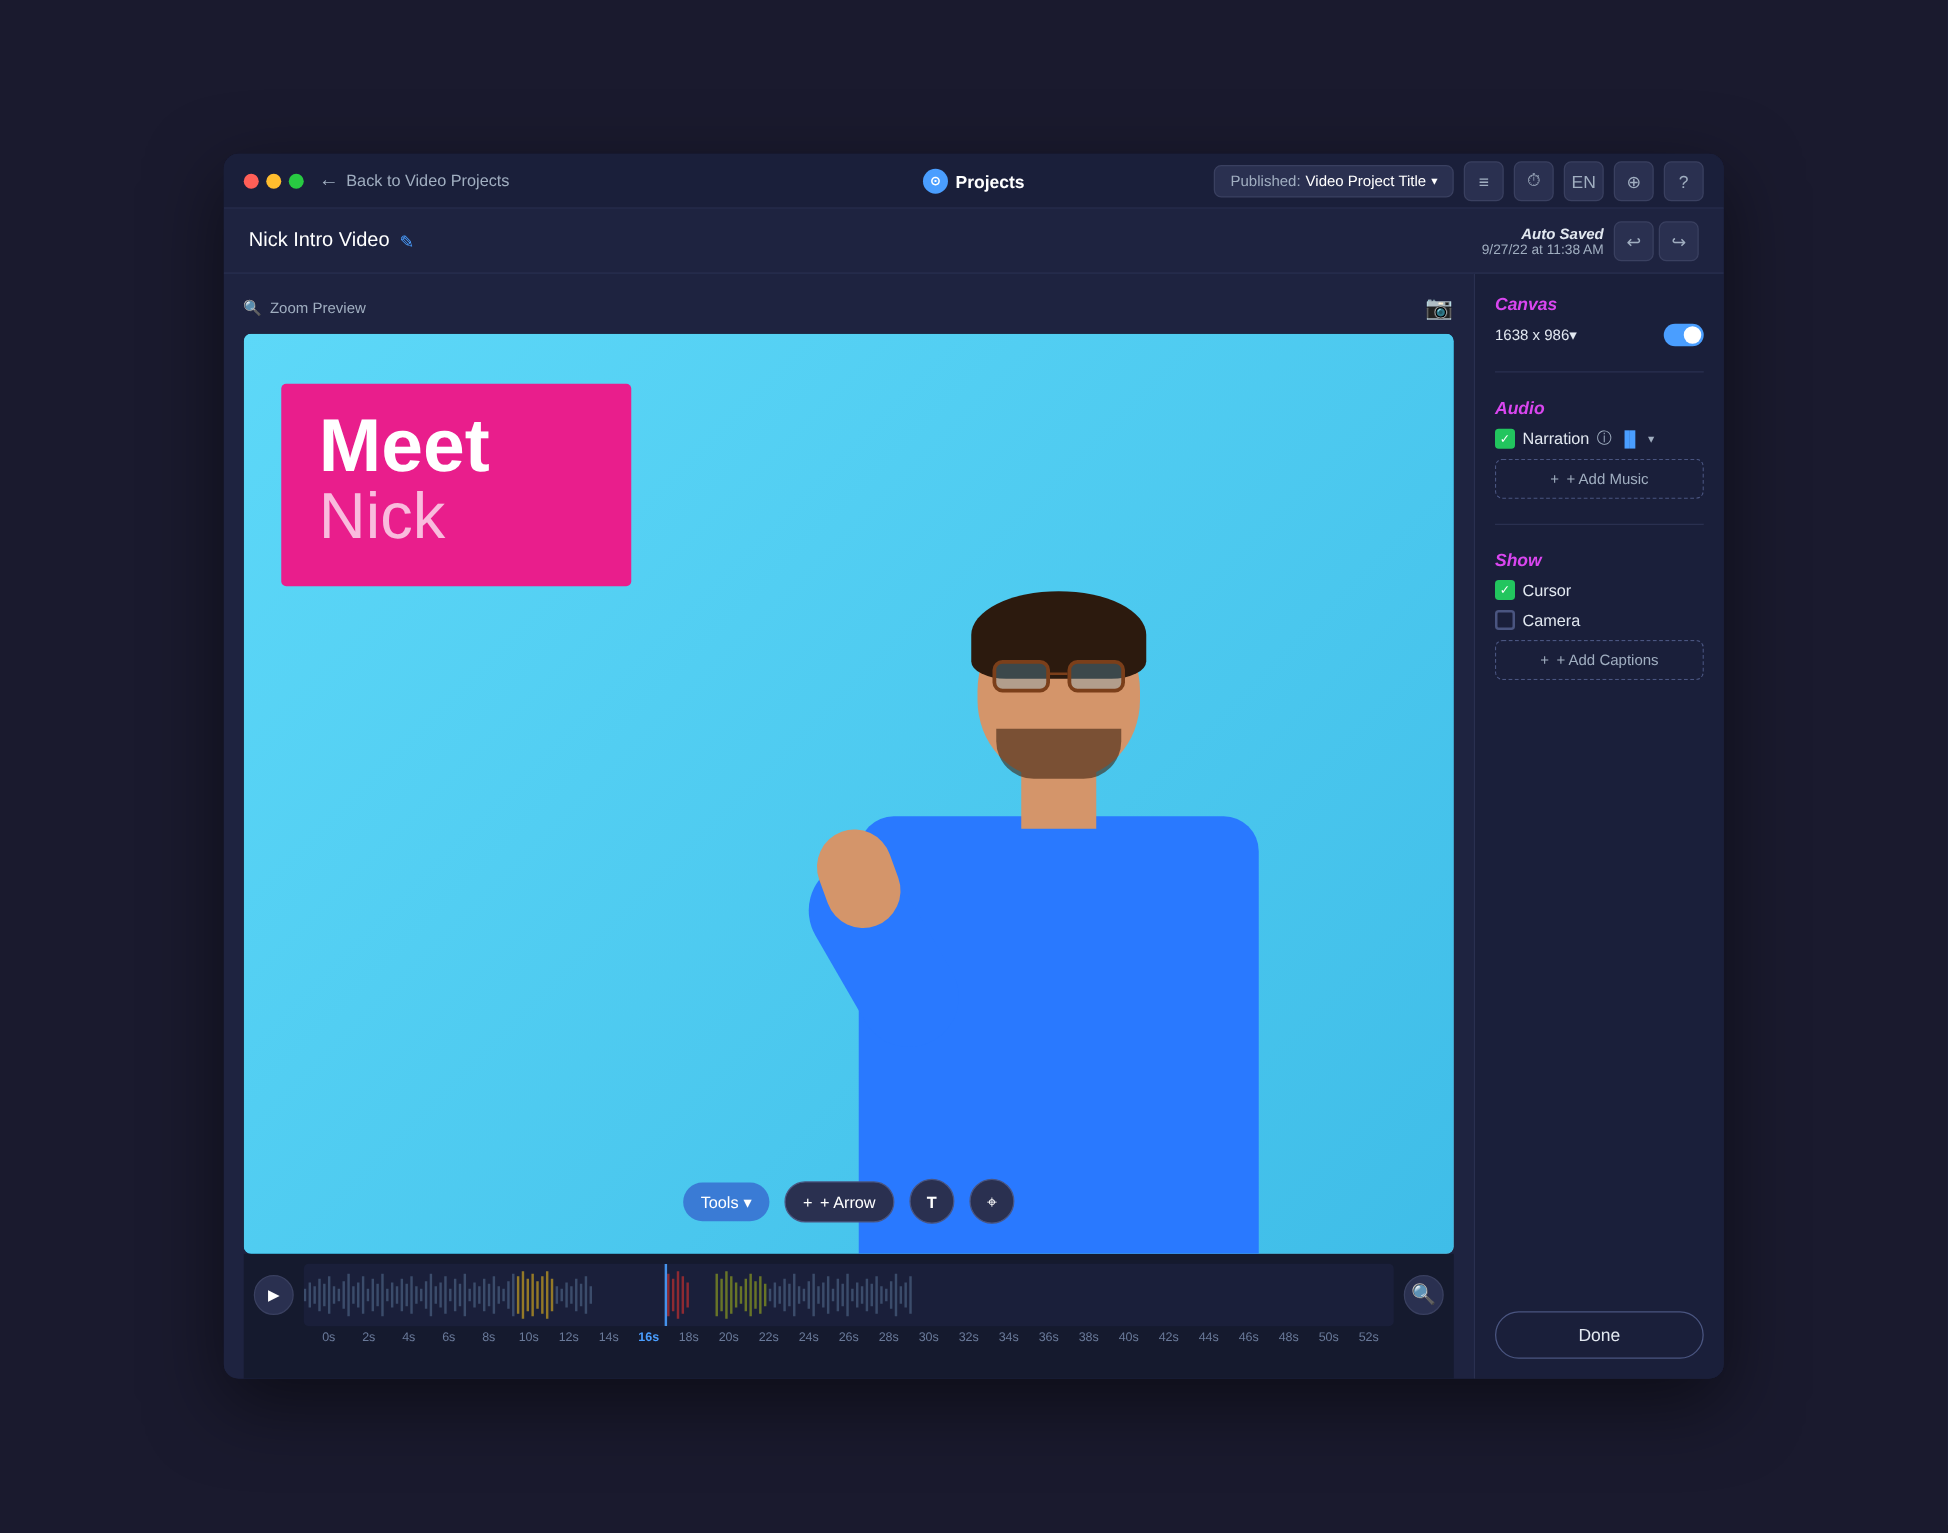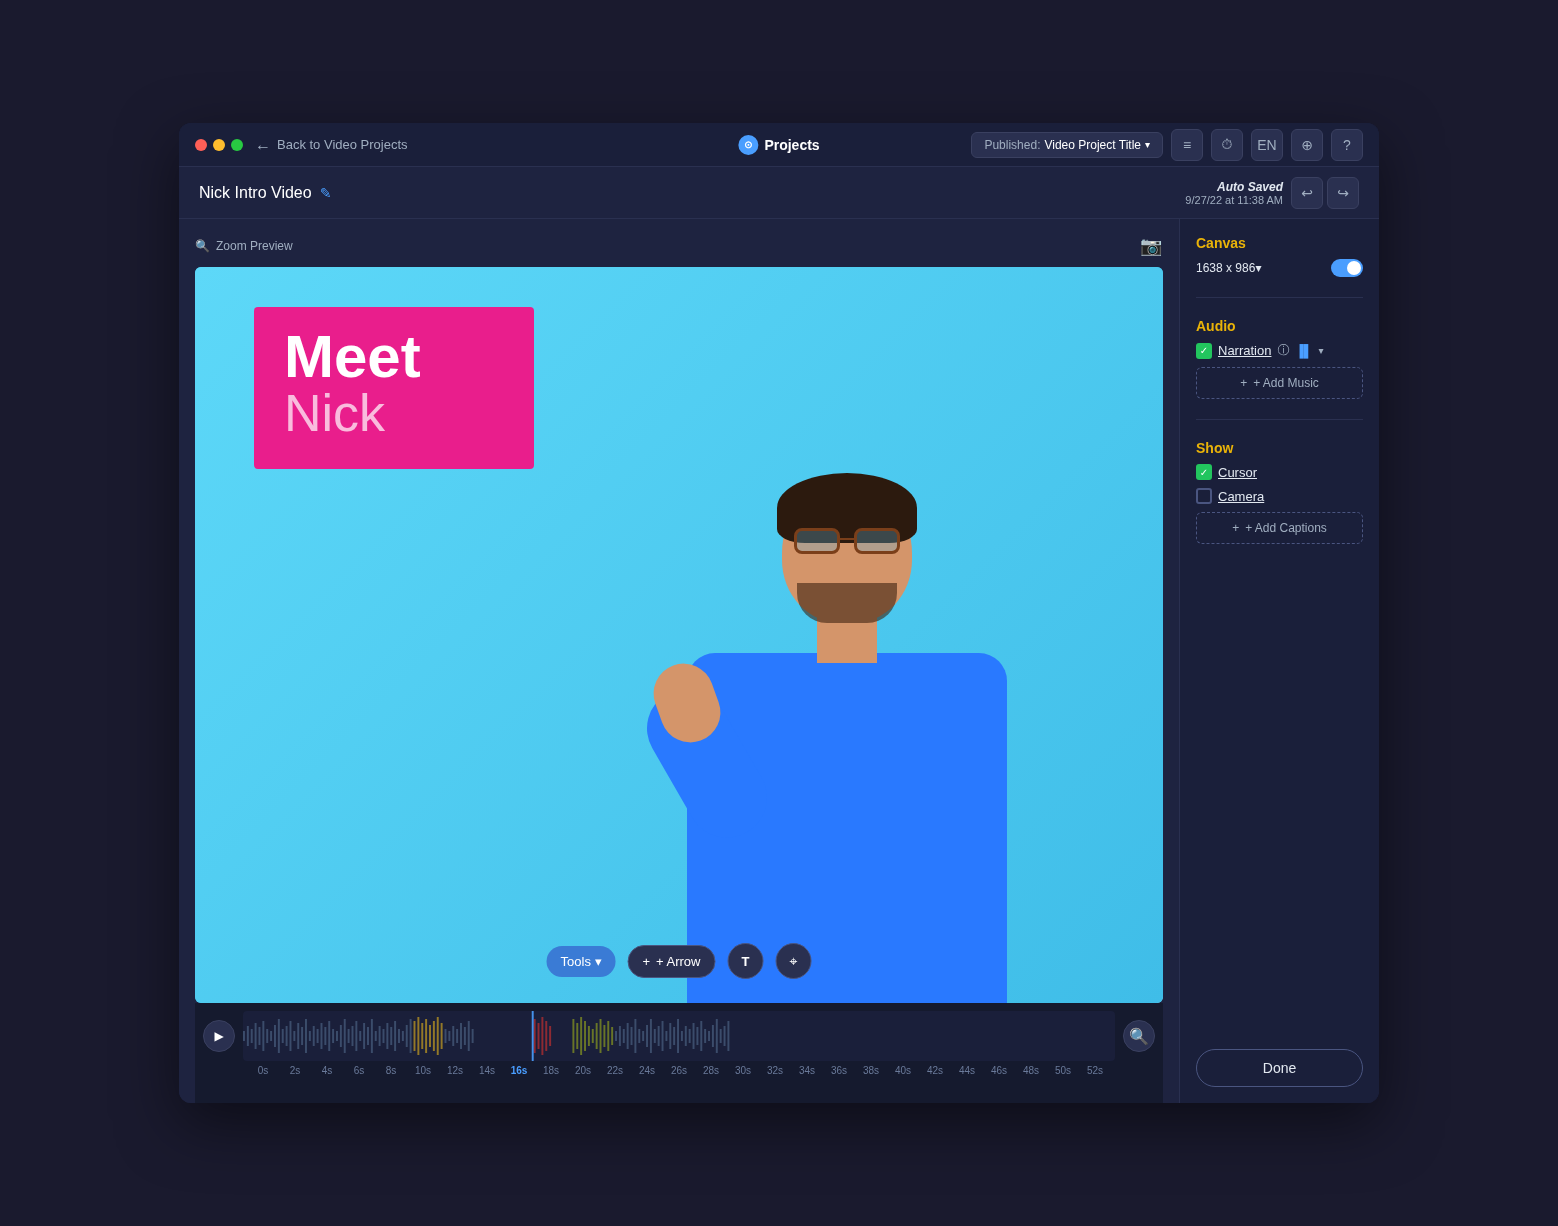--- a/index.html
+++ b/index.html
@@ -203,21 +203,20 @@
     }
     
     .meet-nick-overlay {
       position: absolute;
       top: 40px;
       left: 30px;
       background: #e91e8c;
       padding: 20px 12px 30px 30px;
       border-radius: 4px;
       width: 280px;
-      margin-left: 29px;
     }
     .meet-text {
       color: white;
       font-size: 60px;
       font-weight: 900;
       line-height: 1;
       display: block;
     }
     .nick-text {
       color: rgba(255,255,255,0.7);
@@ -343,24 +342,25 @@
       width: 200px;
       background: #1a1f3a;
       border-left: 1px solid #2a3050;
       padding: 16px;
       display: flex;
       flex-direction: column;
       gap: 16px;
       overflow-y: auto;
     }
     .sidebar-section-title {
-      color: #eab308;
+      color: #d946ef;
       font-size: 14px;
       font-weight: 600;
       margin-bottom: 8px;
+      font-style: italic;
     }
     .canvas-section {}
     .canvas-size-btn {
       background: none;
       border: none;
       color: #e2e8f0;
       font-size: 12px;
       cursor: pointer;
       display: flex;
       align-items: center;
@@ -407,21 +407,20 @@
       height: 16px;
       background: transparent;
       border: 2px solid #4a5580;
       border-radius: 3px;
       flex-shrink: 0;
       cursor: pointer;
     }
     .narration-label {
       color: #e2e8f0;
       font-size: 13px;
-      text-decoration: underline;
     }
     .info-icon {
       color: #a0aec0;
       font-size: 12px;
       cursor: pointer;
     }
     .bars-icon {
       color: #4a9eff;
       font-size: 12px;
       cursor: pointer;

